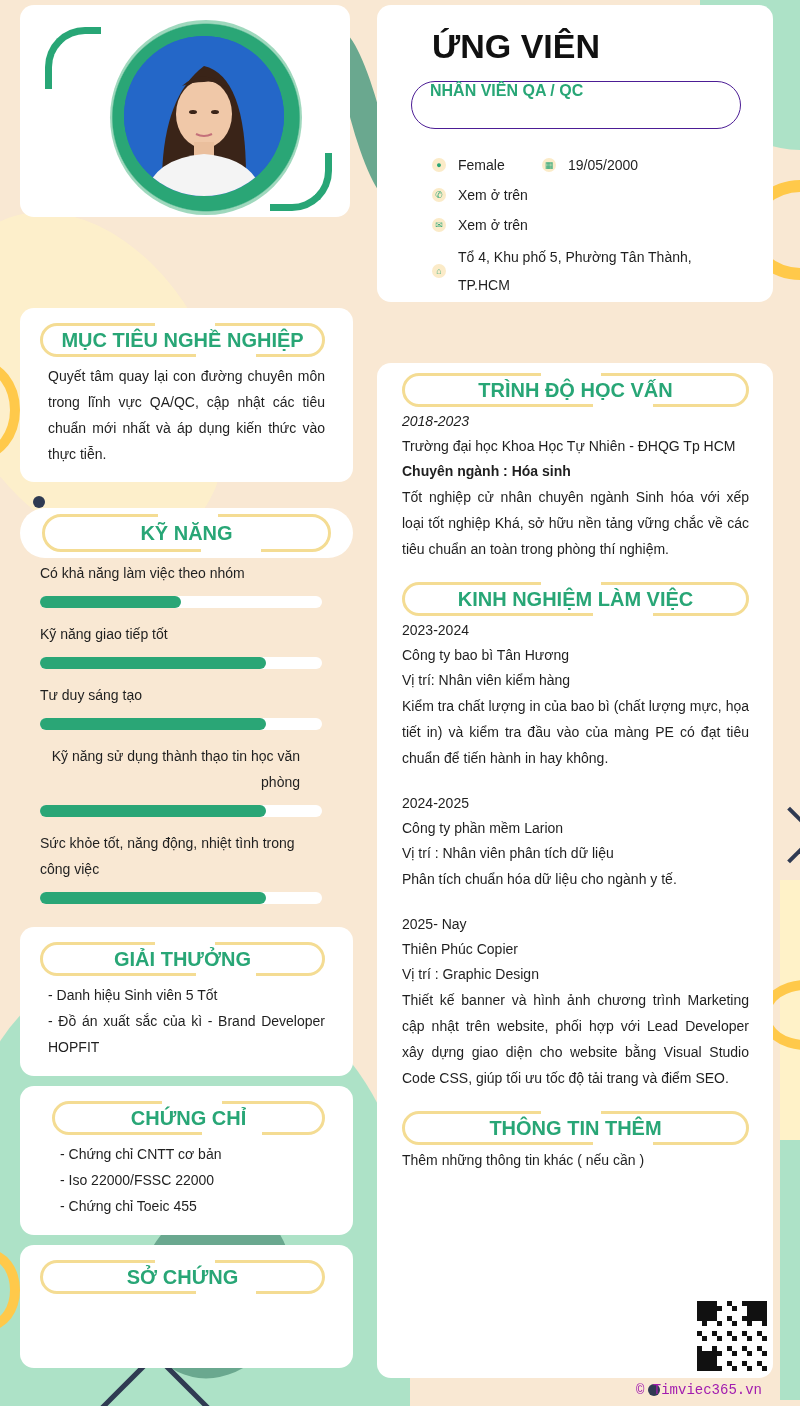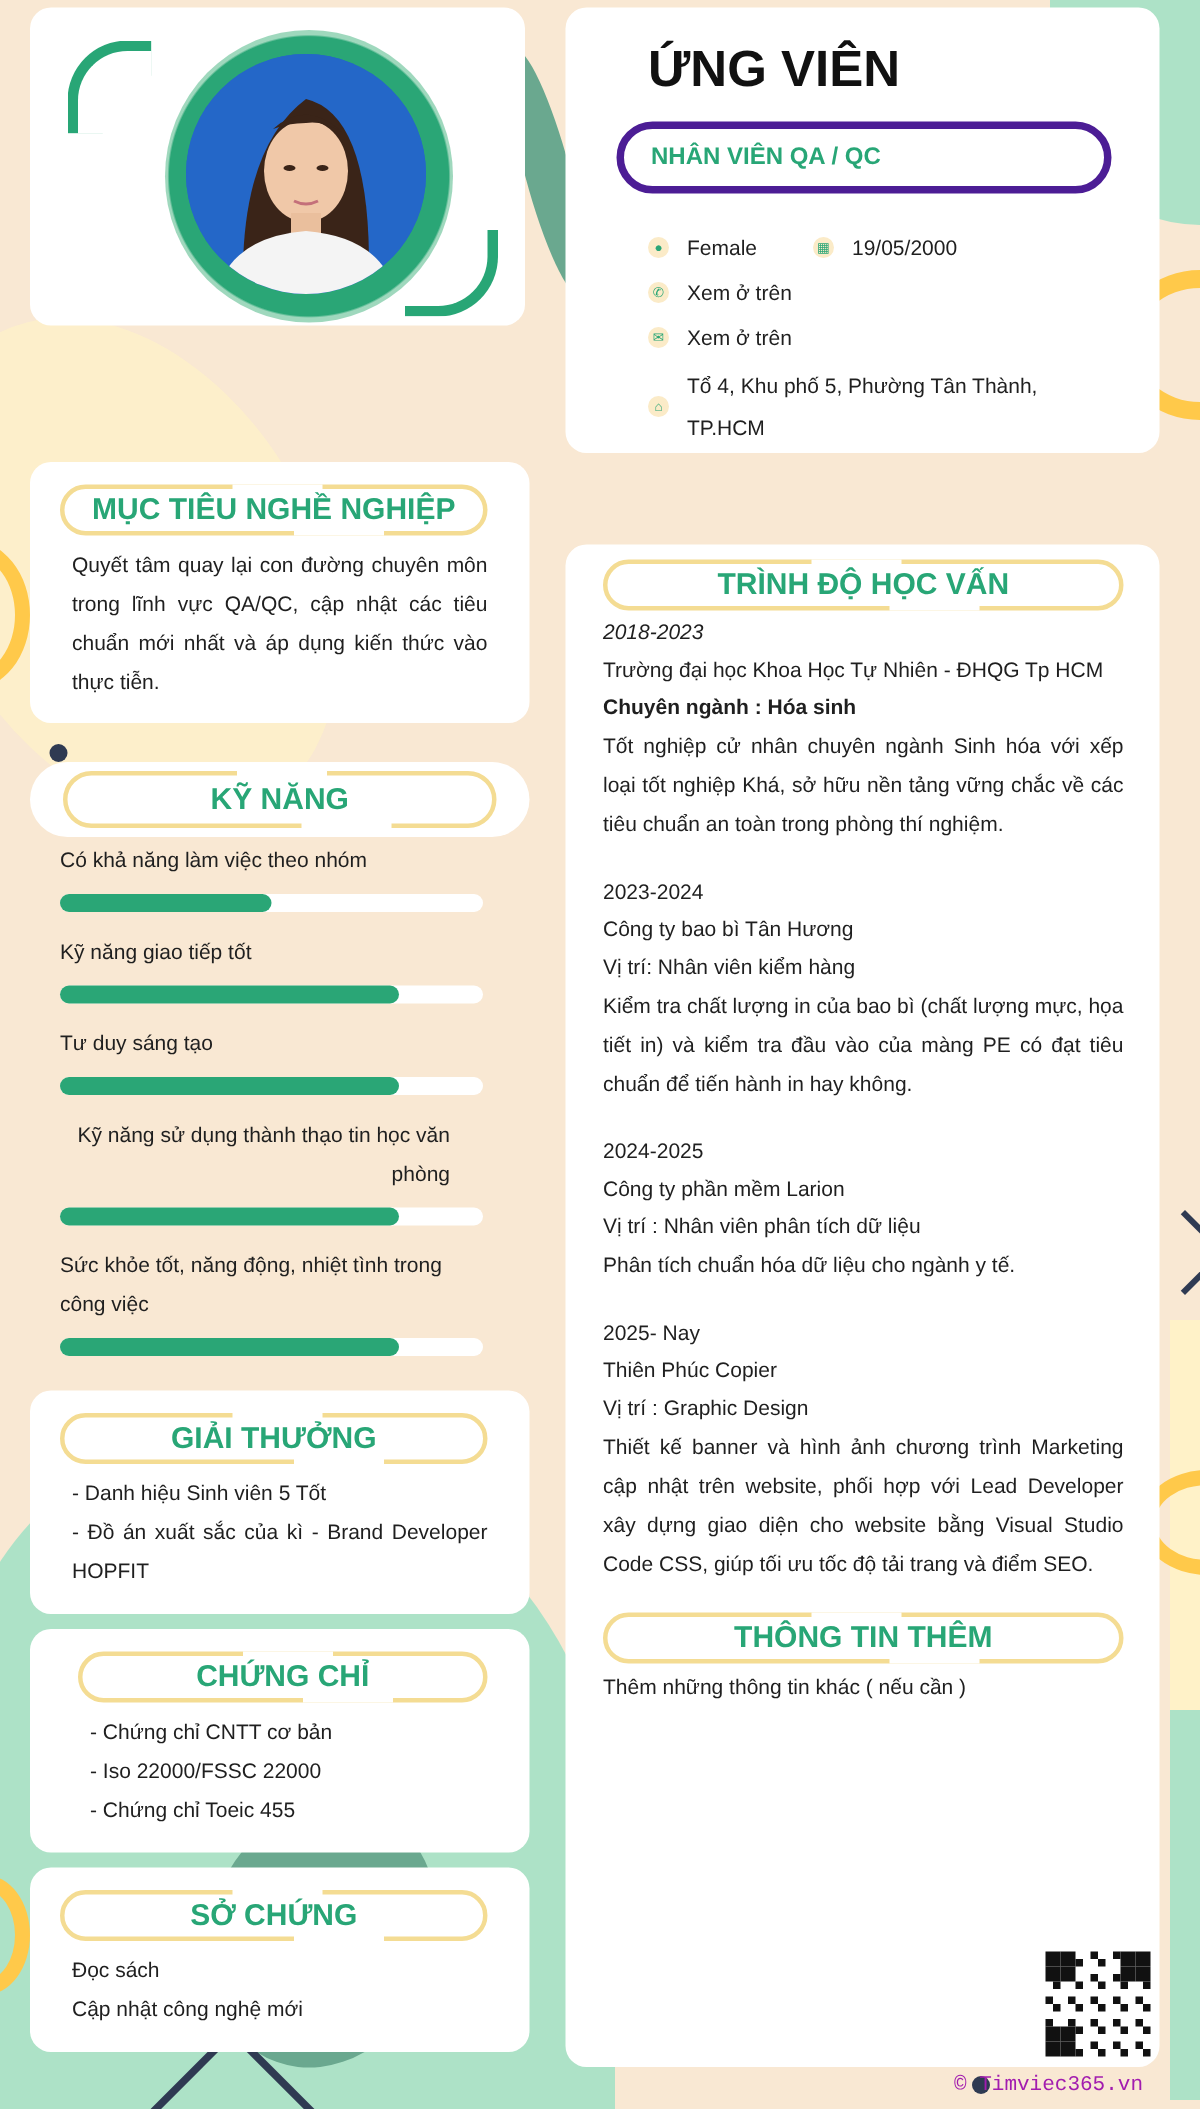--- a/index.html
+++ b/index.html
@@ -111,21 +111,21 @@
         <ellipse cx="69" cy="76" rx="4" ry="2" fill="#3a2418"></ellipse>
         <ellipse cx="91" cy="76" rx="4" ry="2" fill="#3a2418"></ellipse>
         <path d="M72 98 Q80 102 88 98" stroke="#c4707a" stroke-width="2" fill="none"></path>
       </svg>
     </div>
   </div>
 </div>
 
 <div class="card" style="left:377px;top:5px;width:396px;height:297px;">
   <div style="position:absolute;left:55px;top:22px;font-size:34px;font-weight:bold;color:#111;">ỨNG VIÊN</div>
-  <div style="position:absolute;left:34px;top:76px;width:330px;height:48px;border:5px solid #4c1d95;border-radius:26px;display:flex;align-items:center;padding-left:18px;">
+  <div style="position:absolute;left:34px;top:76px;width:330px;height:48px;border:1px solid #4c1d95;border-radius:26px;display:flex;padding-left:18px;">
     <span style="color:#28a676;font-weight:bold;font-size:16px;">NHÂN VIÊN QA / QC</span>
   </div>
 
   <div class="contact-row" style="left:55px;top:152px;">
     <span class="ic">●</span>
     <span>Female</span>
   </div>
   <div class="contact-row" style="left:165px;top:152px;">
     <span class="ic">▦</span>
     <span>19/05/2000</span>
@@ -193,39 +193,36 @@
   <div class="sec-title">CHỨNG CHỈ</div>
   <div style="margin-top:6px;padding-left:8px;">
     <div class="body-text">- Chứng chỉ CNTT cơ bản</div>
     <div class="body-text">- Iso 22000/FSSC 22000</div>
     <div class="body-text">- Chứng chỉ Toeic 455</div>
   </div>
 </div>
 
 <div class="card" style="left:20px;top:1245px;width:333px;height:123px;padding:15px 28px 0 20px;">
   <div class="sec-title">SỞ CHỨNG</div>
-  <div style="margin-top:6px;padding-left:8px;">
-    <div class="body-text">Đọc sách</div>
-    <div class="body-text">Cập nhật công nghệ mới</div>
-  </div>
 </div>
 
 <div class="card" style="left:377px;top:363px;width:396px;height:1015px;padding:10px 24px 0 25px;">
 
   <div>
     <div class="sec-title" style="margin-right:0;">TRÌNH ĐỘ HỌC VẤN</div>
     <div style="margin-top:2px;">
       <div class="body-text" style="line-height:25px;font-style:italic;">2018-2023</div>
       <div class="body-text" style="line-height:25px;">Trường đại học Khoa Học Tự Nhiên - ĐHQG Tp HCM</div>
       <div class="body-text" style="line-height:25px;font-weight:bold;">Chuyên ngành : Hóa sinh</div>
       <div class="body-text justify">Tốt nghiệp cử nhân chuyên ngành Sinh hóa với xếp loại tốt nghiệp Khá, sở hữu nền tảng vững chắc về các tiêu chuẩn an toàn trong phòng thí nghiệm.</div>
     </div>
   </div>
 
   <div style="margin-top:20px;">
+    <div class="sec-title">KINH NGHIỆM LÀM VIỆC</div>
     <div style="margin-top:2px;">
       <div class="body-text" style="line-height:25px;">2023-2024</div>
       <div class="body-text" style="line-height:25px;">Công ty bao bì Tân Hương</div>
       <div class="body-text" style="line-height:25px;">Vị trí: Nhân viên kiểm hàng</div>
       <div class="body-text justify">Kiểm tra chất lượng in của bao bì (chất lượng mực, họa tiết in) và kiểm tra đầu vào của màng PE có đạt tiêu chuẩn để tiến hành in hay không.</div>
     </div>
     <div style="margin-top:20px;">
       <div class="body-text" style="line-height:25px;">2024-2025</div>
       <div class="body-text" style="line-height:25px;">Công ty phần mềm Larion</div>
       <div class="body-text" style="line-height:25px;">Vị trí : Nhân viên phân tích dữ liệu</div>

